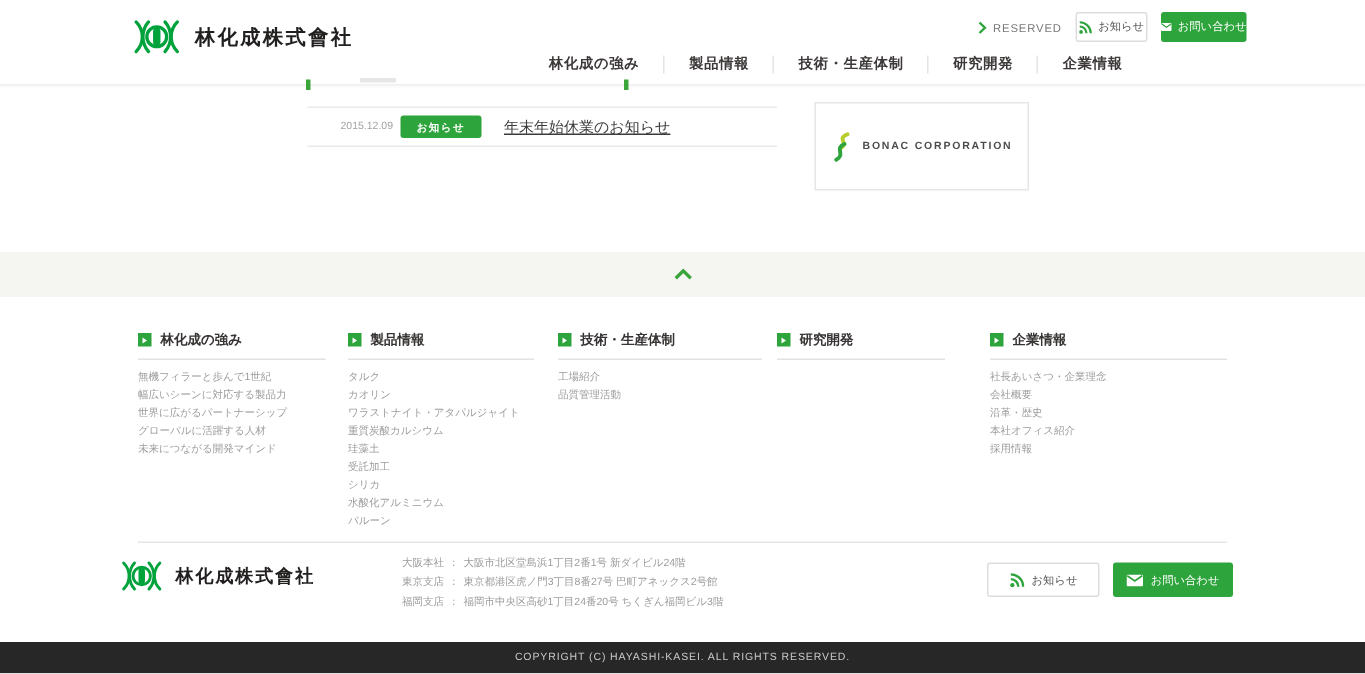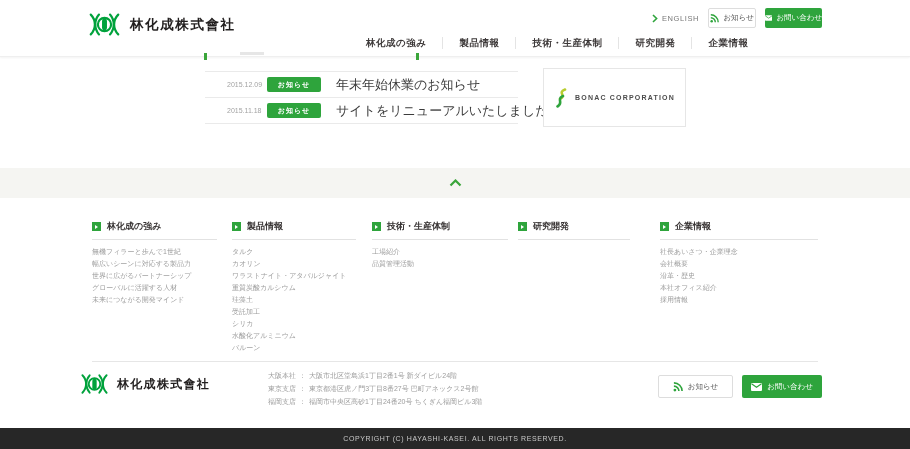--- a/index.html
+++ b/index.html
@@ -31,21 +31,21 @@
   .remnant-smudge{position:absolute;left:240px;top:52px;width:24px;height:3px;background:#e6e6e6;z-index:6;}
 
   
   .news-list{position:absolute;left:205px;top:71px;width:313px;margin:0;padding:0;list-style:none;
     border-top:1px solid #eaeaea;}
   .news-row{display:flex;align-items:center;height:26px;border-bottom:1px solid #eaeaea;
     padding-left:22px;box-sizing:border-box;}
   .news-date{font-size:7px;color:#a3a3a3;width:40px;flex:none;}
   .news-badge{width:54px;height:15px;flex:none;background:#2ea43c;color:#fff;font-size:7px;font-weight:bold;
     display:flex;align-items:center;justify-content:center;border-radius:2px;letter-spacing:1px;margin-right:15px;}
-  .news-link{font-size:13px;color:#3c3c3c;cursor:pointer;white-space:nowrap;}
+  .news-link{font-size:10px;color:#3c3c3c;text-decoration:underline;cursor:pointer;white-space:nowrap;}
 
   .banner{position:absolute;left:543px;top:68px;width:141px;height:57px;border:1px solid #e6e6e6;
     background:#fff;display:flex;align-items:center;justify-content:center;gap:6px;cursor:pointer;}
   .banner-text{font-size:7px;font-weight:bold;color:#4c4c4c;letter-spacing:1.2px;white-space:nowrap;}
 
   
   .totop-band{position:absolute;left:0;top:168px;width:910px;height:30px;background:#f5f5f2;
     display:flex;align-items:center;justify-content:center;}
   .totop{cursor:pointer;line-height:0;}
 
@@ -98,21 +98,21 @@
         <rect x="25.5" y="13" width="9" height="22" rx="4.5" fill="#00a23c"></rect>
       </svg>
       <span class="logo-text">林化成株式會社</span>
     </a>
 
     <div class="header-utils">
       <a class="english-link">
         <svg width="6" height="9" viewBox="0 0 6 9">
           <polyline points="1,1 4.6,4.5 1,8" fill="none" stroke="#2ea43c" stroke-width="1.6"></polyline>
         </svg>
-        <span>ENGLISH</span>
+        <span>RESERVED</span>
       </a>
       <a class="btn btn-news">
         <svg width="9" height="9" viewBox="0 0 10 10">
           <circle cx="1.9" cy="8.1" r="1.4" fill="#2ea43c"></circle>
           <path d="M0.9,4.1 A5 5 0 0 1 5.9,9.1" fill="none" stroke="#2ea43c" stroke-width="1.6"></path>
           <path d="M0.9,0.9 A8.2 8.2 0 0 1 9.1,9.1" fill="none" stroke="#2ea43c" stroke-width="1.6"></path>
         </svg>
         <span>お知らせ</span>
       </a>
       <a class="btn btn-contact">
@@ -135,25 +135,20 @@
 
   <span class="remnant-tick" style="left:204px;"></span>
   <span class="remnant-tick" style="left:416px;"></span>
   <span class="remnant-smudge"></span>
 
   <ul class="news-list">
     <li class="news-row">
       <span class="news-date">2015.12.09</span>
       <span class="news-badge">お知らせ</span>
       <a class="news-link">年末年始休業のお知らせ</a>
-    </li>
-    <li class="news-row">
-      <span class="news-date">2015.11.18</span>
-      <span class="news-badge">お知らせ</span>
-      <a class="news-link">サイトをリニューアルいたしました</a>
     </li>
   </ul>
 
   <a class="banner">
     <svg width="15" height="20" viewBox="0 0 15 20">
       <path d="M11,1.5 C3,4.5 13,8 6,11" fill="none" stroke="#b8cc2e" stroke-width="2.6" stroke-linecap="round"></path>
       <path d="M9,8 C2,11 10,15 3.5,18.5" fill="none" stroke="#2ea43c" stroke-width="2.6" stroke-linecap="round"></path>
     </svg>
     <span class="banner-text">BONAC CORPORATION</span>
   </a>

